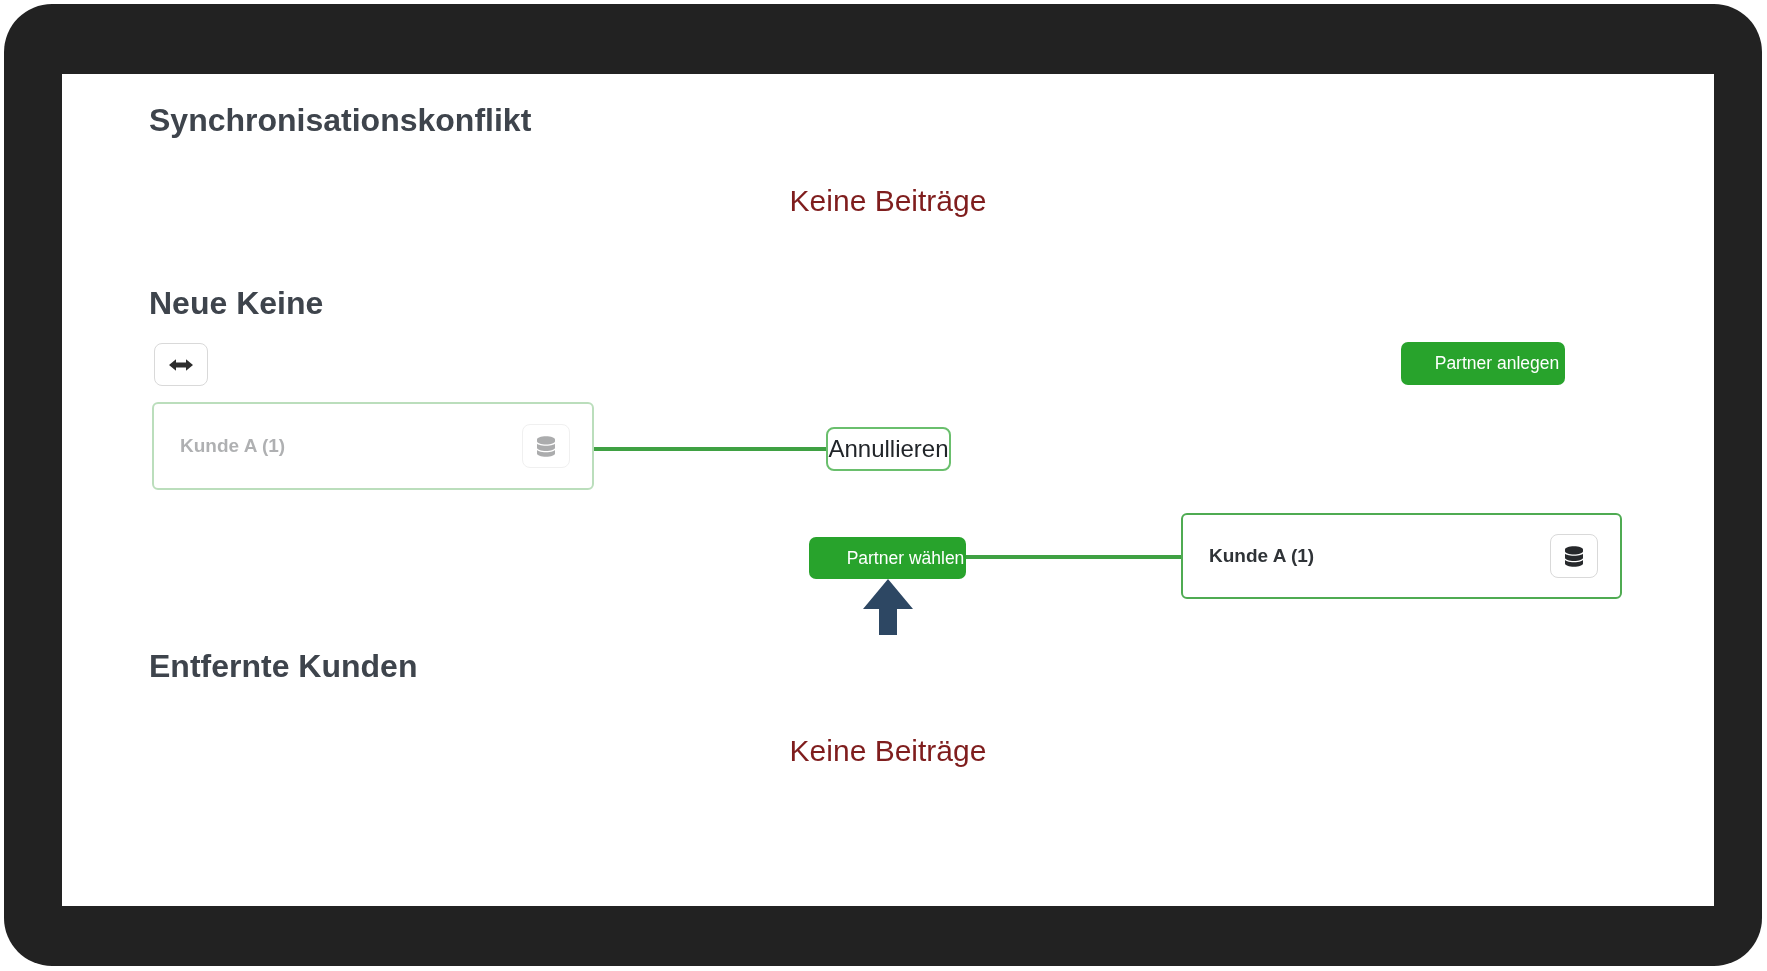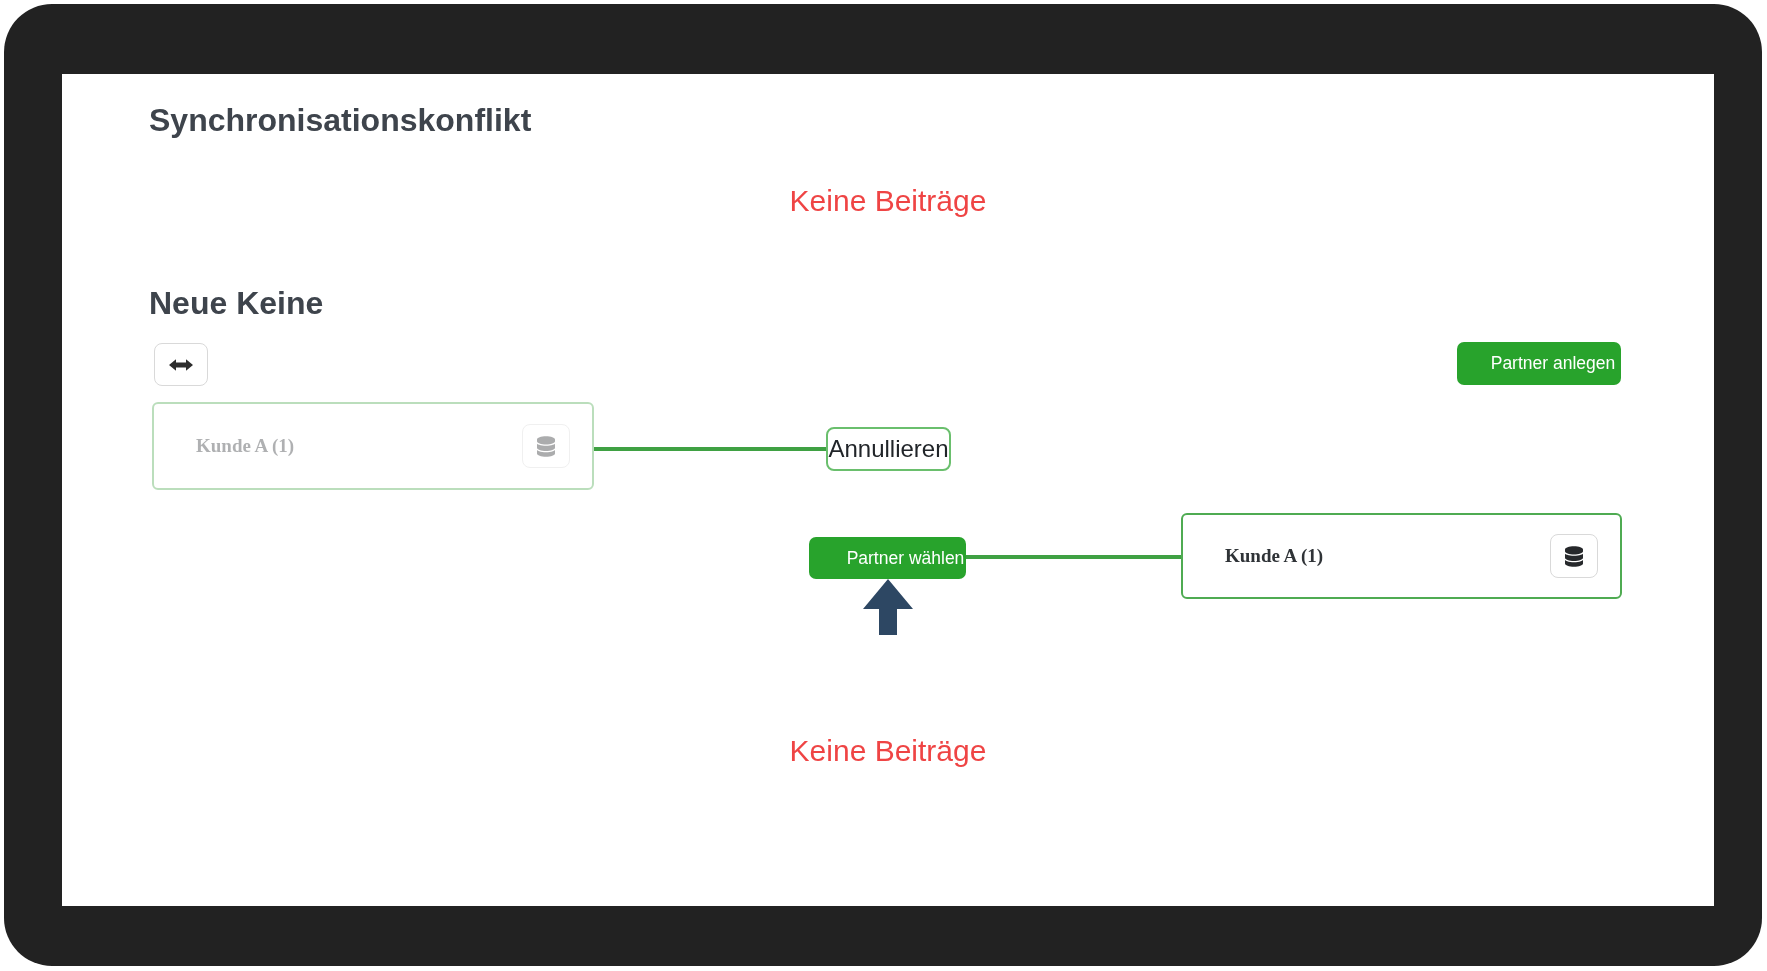--- a/index.html
+++ b/index.html
@@ -15,50 +15,49 @@
   .screen {
     position: absolute; left: 58px; top: 70px; width: 1652px; height: 832px;
     background: #ffffff; overflow: hidden;
   }
   .abs { position: absolute; }
   .section-title {
     font-size: 32px; font-weight: bold; color: #3e444c; line-height: 1.25;
     white-space: nowrap;
   }
   .empty-text {
-    width: 100%; text-align: center; font-size: 30px; color: #ef4444;
+    width: 100%; text-align: center; font-size: 30px; color: #7f1d1d;
     line-height: 1.3; white-space: nowrap;
   }
   .btn {
     display: flex; align-items: center; justify-content: center;
     cursor: pointer; white-space: nowrap; border: none; background: none;
     font-family: inherit;
   }
   .btn-green {
     background: #28a32c; color: #ffffff; font-size: 17.5px;
     border-radius: 7px;
   }
   .btn-outline-green {
     background: #ffffff; color: #212529; font-size: 24px;
     border: 2px solid #6abf6d; border-radius: 8px;
   }
   .btn-icon {
     background: #ffffff; border: 1px solid #d9d9d9; border-radius: 8px;
   }
   .swap-btn { left: 92px; top: 269px; width: 54px; height: 43px; }
-  .create-partner-btn { left: 1395px; top: 268px; width: 164px; height: 43px; padding-left: 28px; }
+  .create-partner-btn { left: 1339px; top: 268px; width: 164px; height: 43px; padding-left: 28px; }
   .cancel-btn { left: 764px; top: 353px; width: 125px; height: 44px; }
   .choose-btn { left: 747px; top: 463px; width: 157px; height: 42px; padding-left: 36px; }
 
   .customer-card {
     position: absolute; background: #ffffff;
     border: 2px solid #4fab52; border-radius: 6px;
     display: flex; align-items: center; justify-content: space-between;
-    padding: 0 22px 0 42px;
-    font-family: Liberation Serif, serif;
+    padding: 0 22px 0 26px;
   }
   .customer-card .card-label {
     font-size: 19px; font-weight: bold; color: #2f3337; white-space: nowrap;
   }
   .db-btn {
     width: 48px; height: 44px; color: #26282b;
   }
   .card-left { left: 90px; top: 328px; width: 442px; height: 88px; opacity: 0.38; }
   .card-right { left: 1119px; top: 439px; width: 441px; height: 86px; }
 
@@ -125,17 +124,18 @@
         </span>
       </button>
     </div>
 
     <div class="abs pointer-arrow">
       <svg width="50" height="56" viewBox="0 0 50 56" fill="#2d4763" xmlns="http://www.w3.org/2000/svg">
         <path d="M25 0 L50 30 H34 V56 H16 V30 H0 Z"></path>
       </svg>
     </div>
 
+    <div class="abs section-title title-removed">Entfernte Kunden</div>
     <div class="abs empty-text empty-2">Keine Beiträge</div>
 
 
   </div>
 </div>
 
 </body></html>

